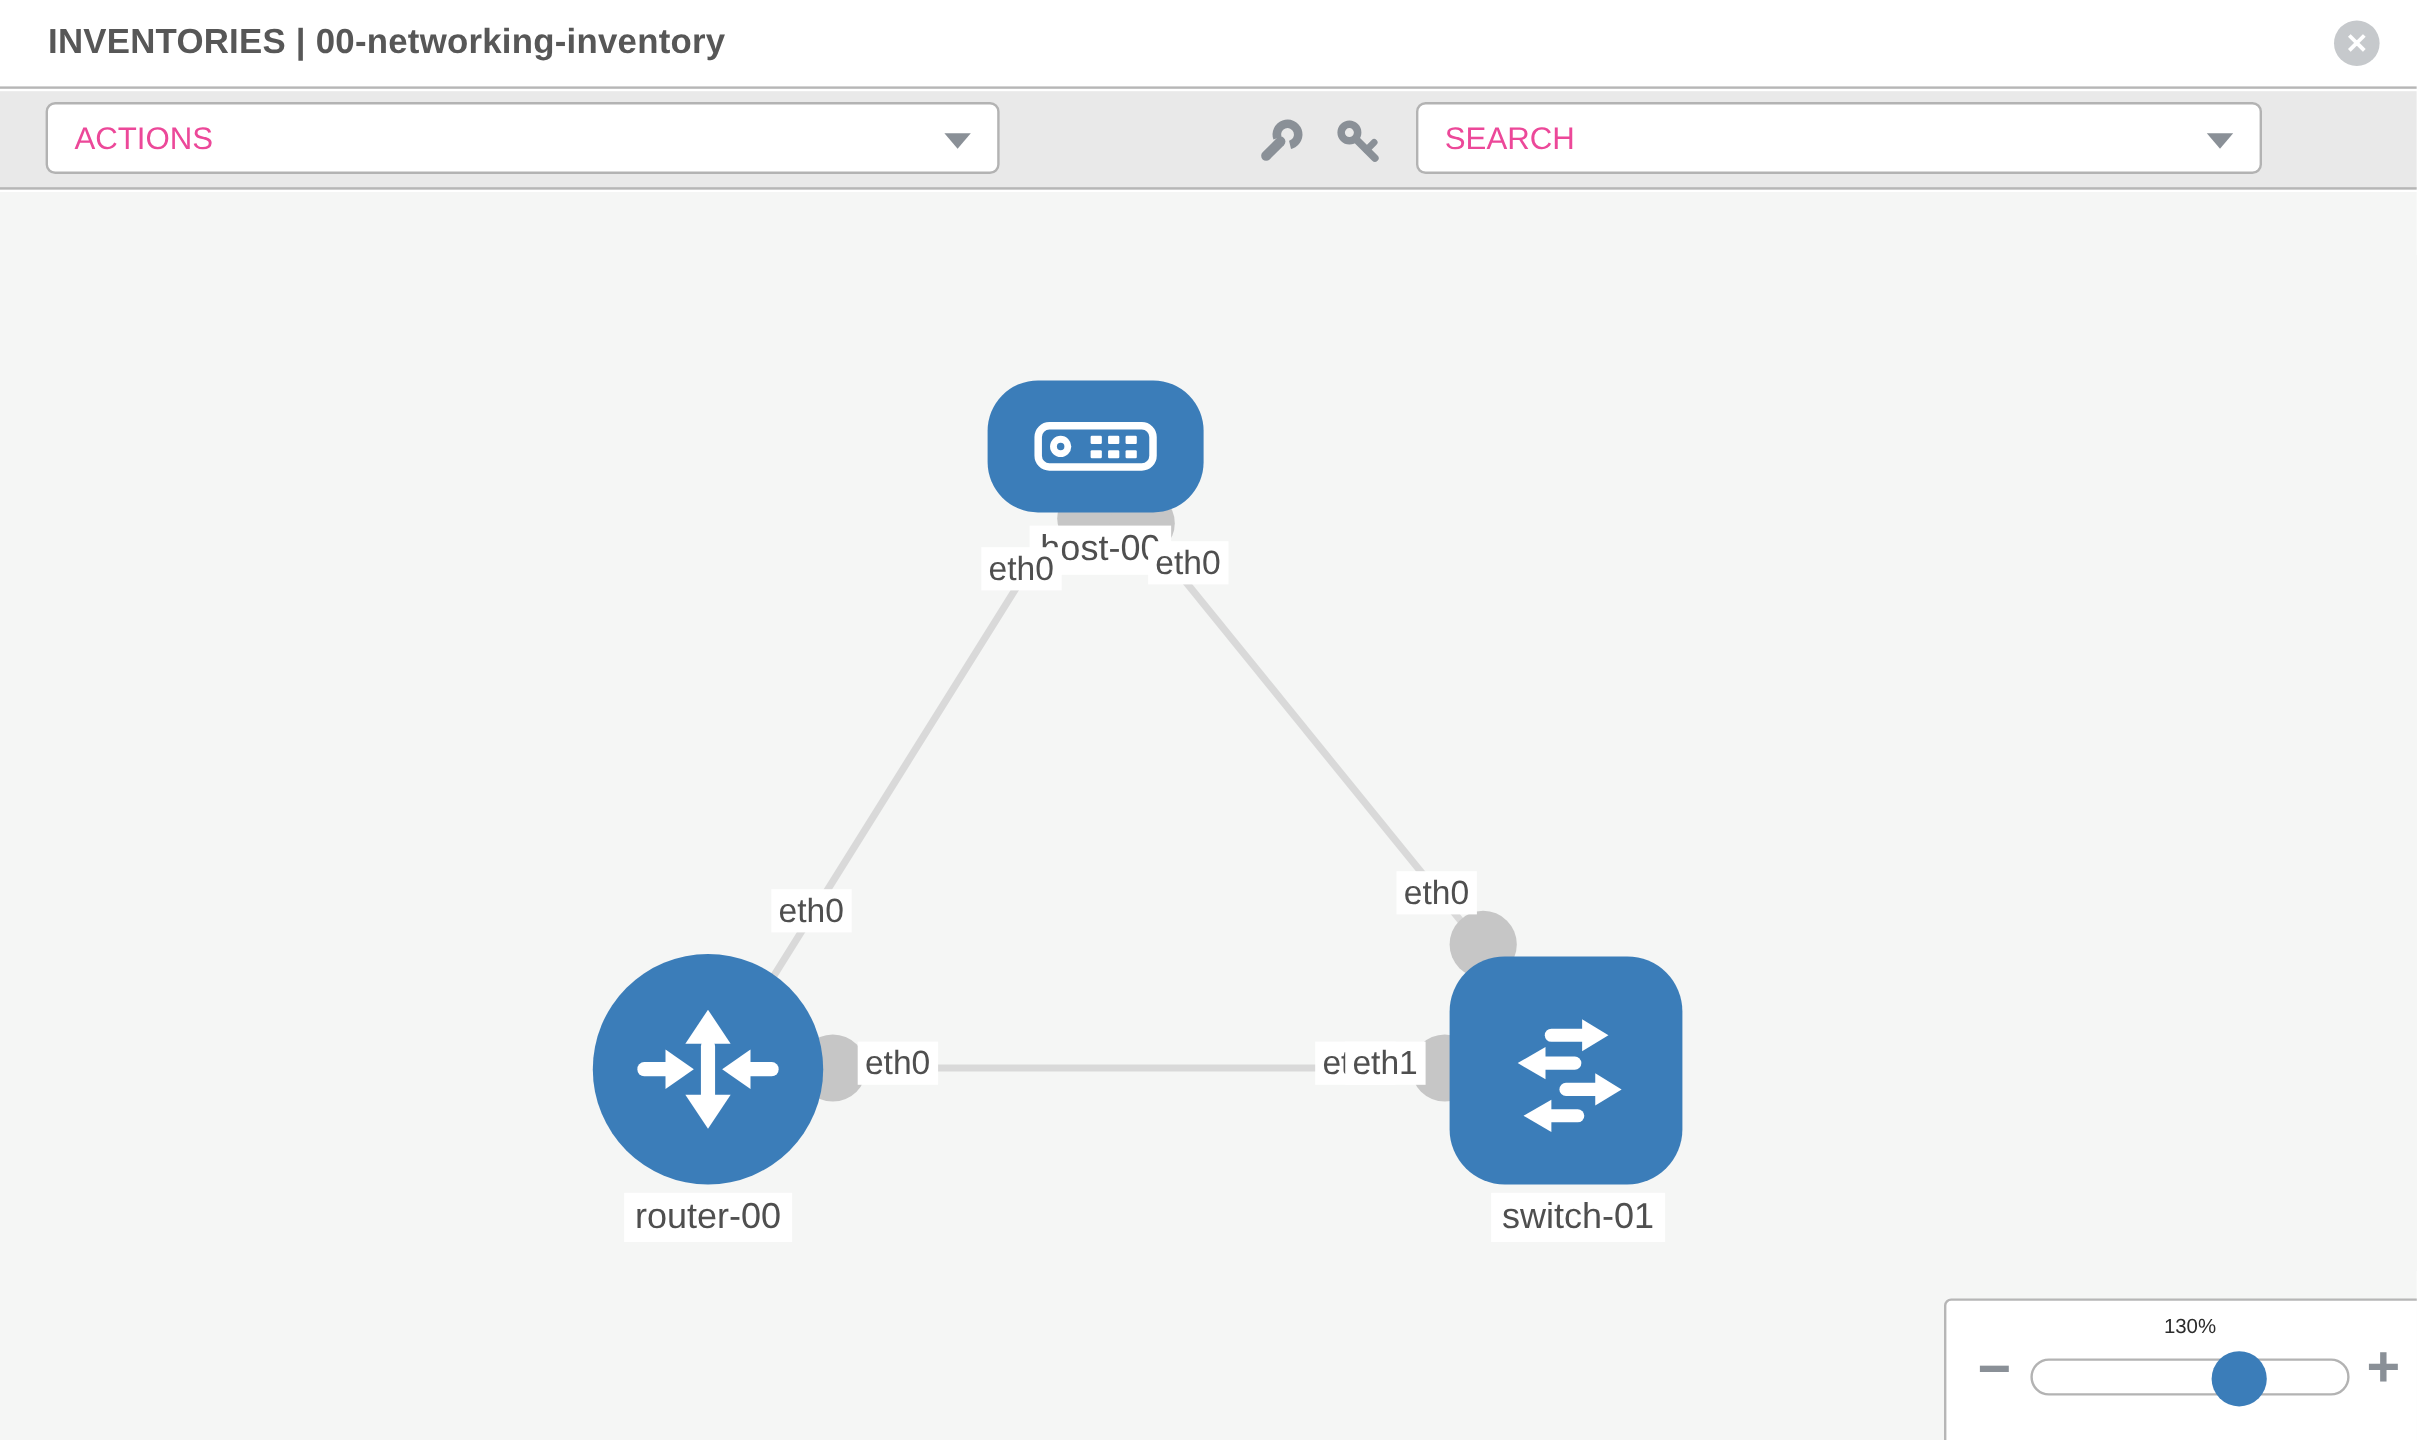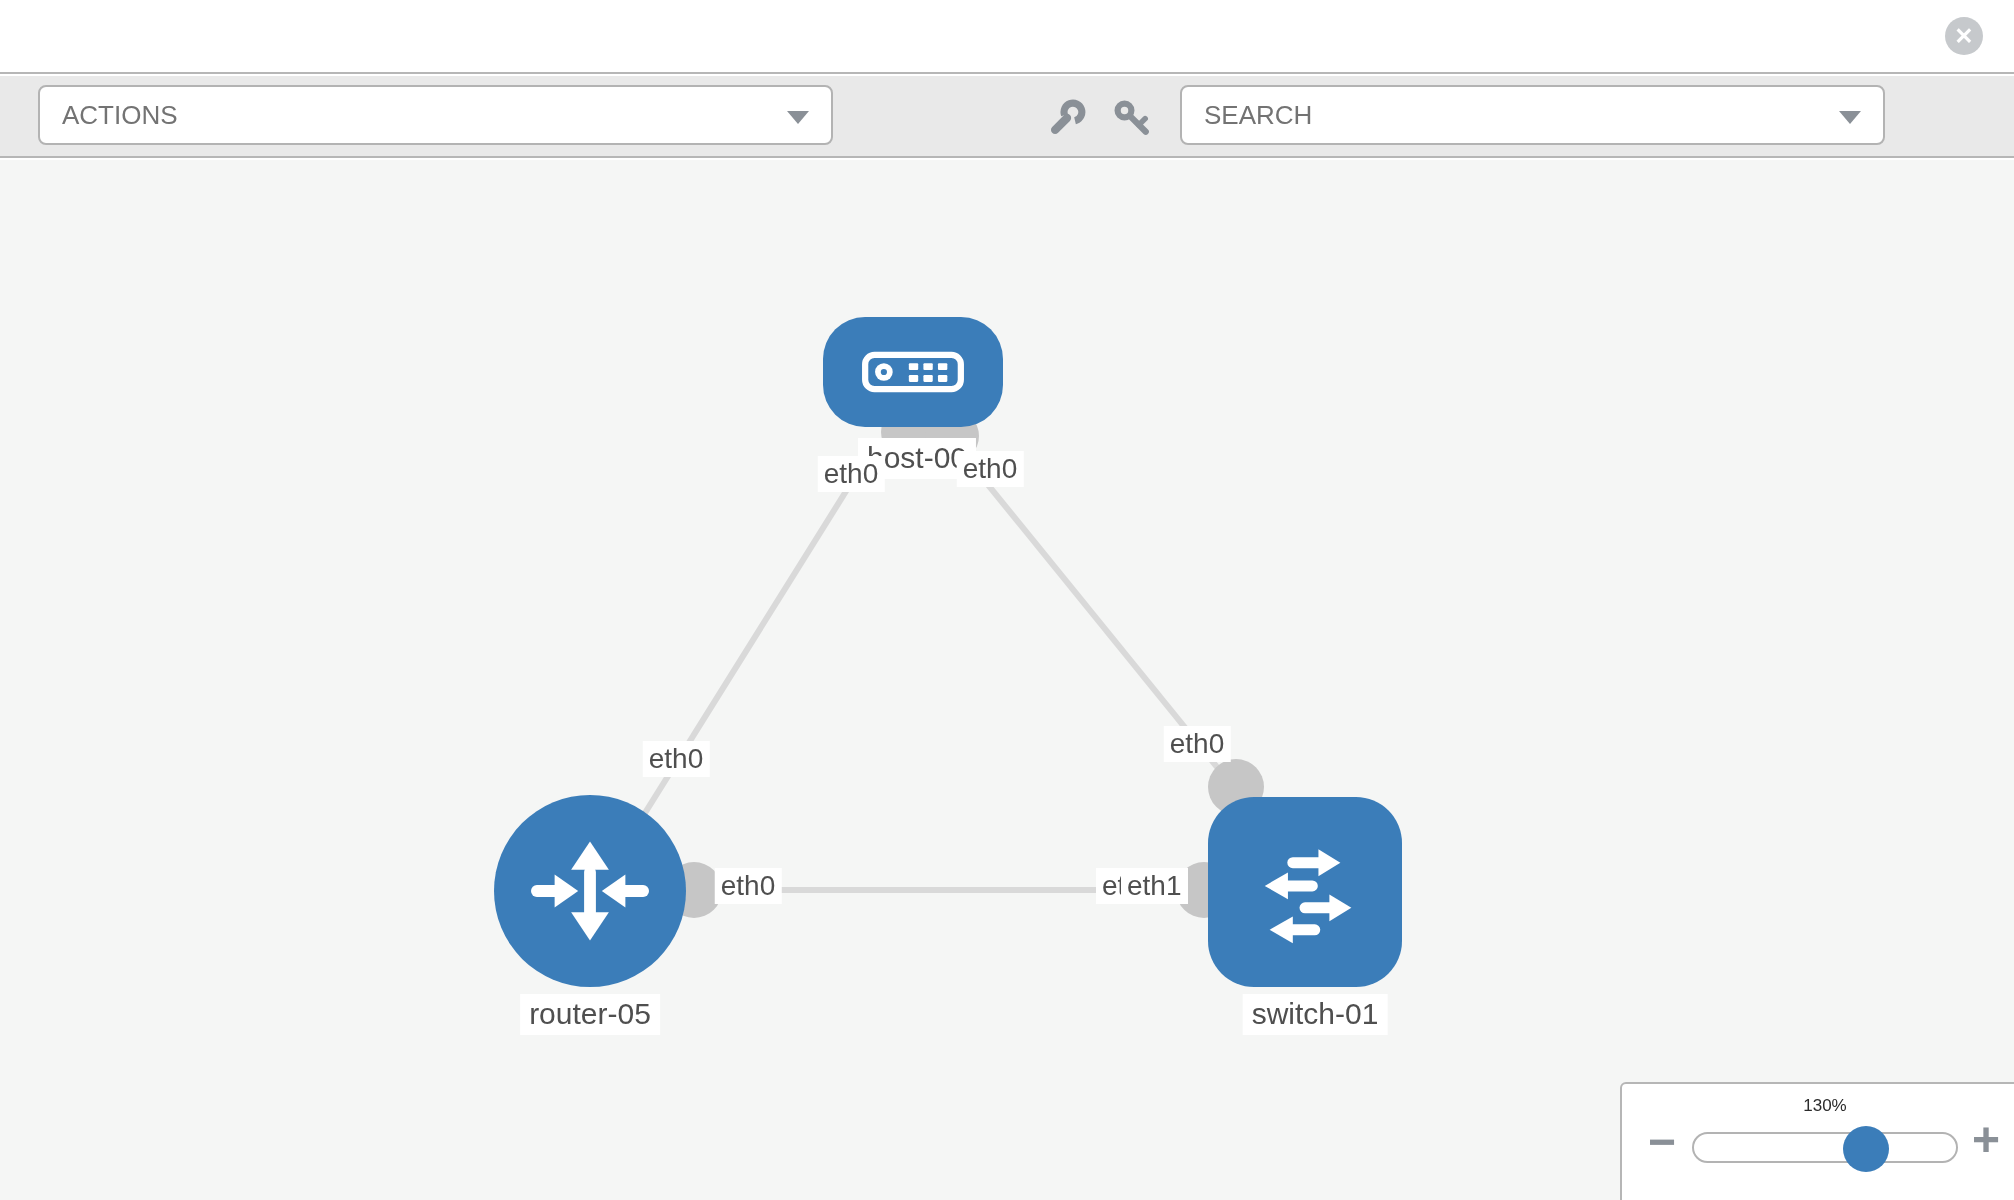--- a/index.html
+++ b/index.html
@@ -15,21 +15,21 @@
   .close-btn { position:absolute; left:1945px; top:17px; width:38px; height:38px;
                border-radius:50%; background:#c6c9cc; color:#ffffff; font-size:23px;
                font-weight:bold; display:flex; align-items:center; justify-content:center;
                cursor:pointer; line-height:1; }
 
   
   .toolbar { position:absolute; top:76px; left:0; width:2014px; height:82px;
              background:#e9e9e9; border-bottom:2px solid #b6b6b6; z-index:5; }
   .combo { position:absolute; top:9px; height:60px; background:#ffffff;
            border:2px solid #b3b3b3; border-radius:8px; display:flex; align-items:center;
-           font-size:26px; color:#737373; padding:0 22px; cursor:pointer; }
+           font-size:26px; color:#ec4899; padding:0 22px; cursor:pointer; }
   .combo.actions { left:38px;  width:795px; }
   .combo.search  { left:1180px; width:705px; }
   .caret { position:absolute; right:22px; top:24px; width:0; height:0;
            border-left:11px solid transparent; border-right:11px solid transparent;
            border-top:13px solid #8a9097; }
   .tool-btn { position:absolute; top:22px; width:40px; height:40px; display:flex;
               align-items:center; justify-content:center; cursor:pointer; }
   .tool-btn.wrench { left:1047px; }
   .tool-btn.key    { left:1112px; }
   .tool-btn svg { stroke:#8a9097; }
@@ -66,20 +66,21 @@
   .zoom-track { position:absolute; left:70px; top:48px; width:266px; height:31px;
                 background:#ffffff; border:2px solid #b3b3b3; border-radius:16px;
                 cursor:pointer; }
   .zoom-handle { position:absolute; left:149px; top:-8px; width:46px; height:46px;
                  border-radius:50%; background:#3b7db9; cursor:grab; }
 </style>
 </head>
 <body>
 
 <div class="header">
+  <div class="page-title">INVENTORIES | 00-networking-inventory</div>
   <div class="close-btn">
     <span>✕</span>
   </div>
 </div>
 
 <div class="toolbar">
   <div class="combo actions">
     <span>ACTIONS</span>
     <span class="caret"></span>
   </div>
@@ -155,21 +156,21 @@
       <polygon points="17,45 36,34 36,56" stroke="none"></polygon>
       <line x1="50" y1="63" x2="72" y2="63"></line>
       <polygon points="88,63 70,52 70,74" stroke="none"></polygon>
       <line x1="38" y1="81" x2="58" y2="81"></line>
       <polygon points="21,81 40,70 40,92" stroke="none"></polygon>
     </g>
   </svg>
 </div>
 
 <div class="chip node-label" style="left:917px; top:438px;">host-00</div>
-<div class="chip node-label" style="left:590px; top:994px;">router-05</div>
+<div class="chip node-label" style="left:590px; top:994px;">router-00</div>
 <div class="chip node-label" style="left:1315px; top:994px;">switch-01</div>
 
 <div class="chip if-label centered" style="left:851px;  top:456px;">eth0</div>
 <div class="chip if-label centered" style="left:990px;  top:451px;">eth0</div>
 <div class="chip if-label centered" style="left:676px;  top:741px;">eth0</div>
 <div class="chip if-label centered" style="left:1197px; top:726px;">eth0</div>
 <div class="chip if-label centered" style="left:748px;  top:868px;">eth0</div>
 <div class="chip if-label" style="left:1096px; top:868px;">eth0</div>
 <div class="chip if-label" style="left:1121px; top:868px;text-align:right;">eth1</div>
 

